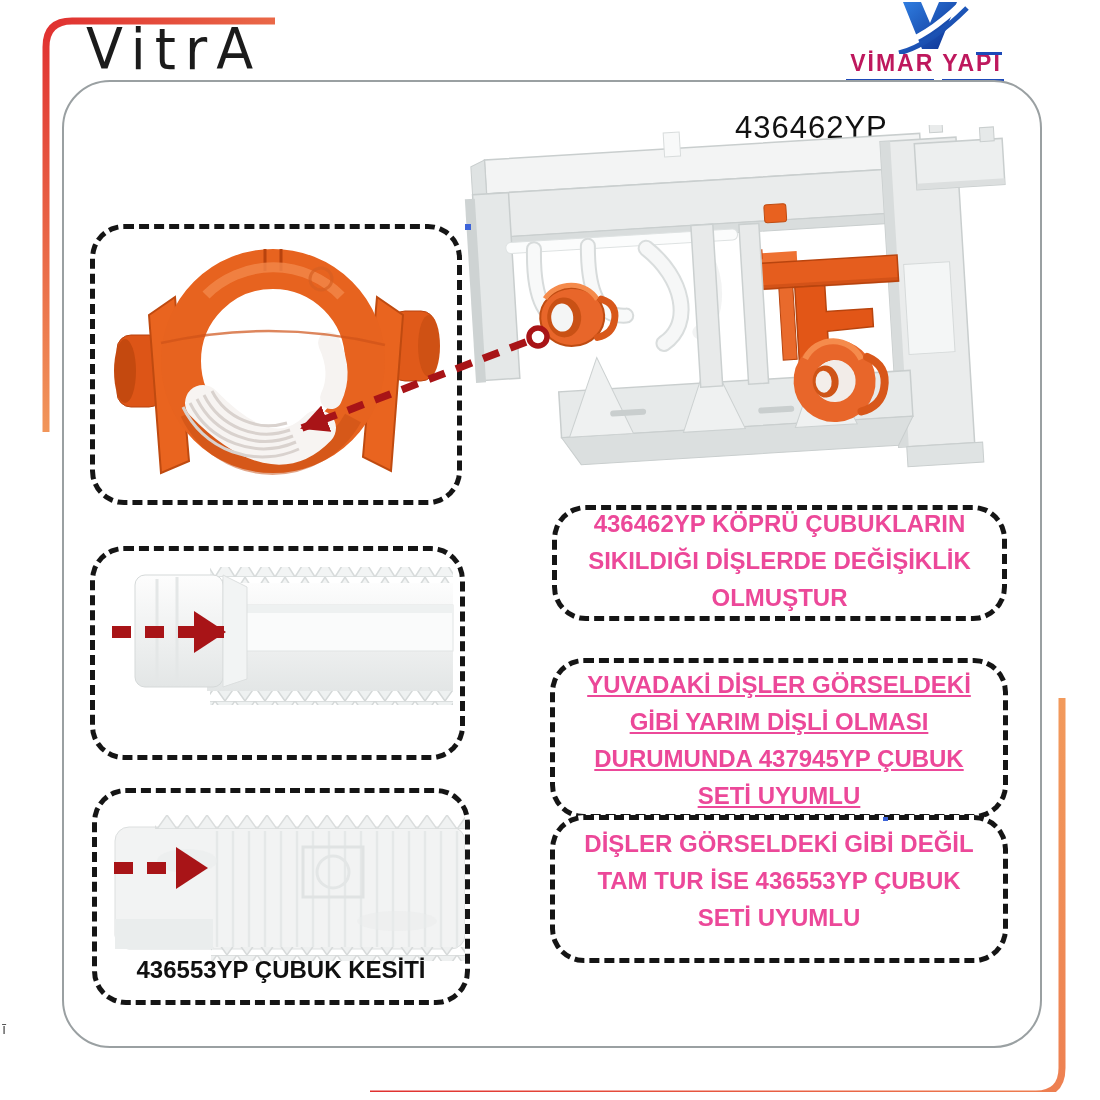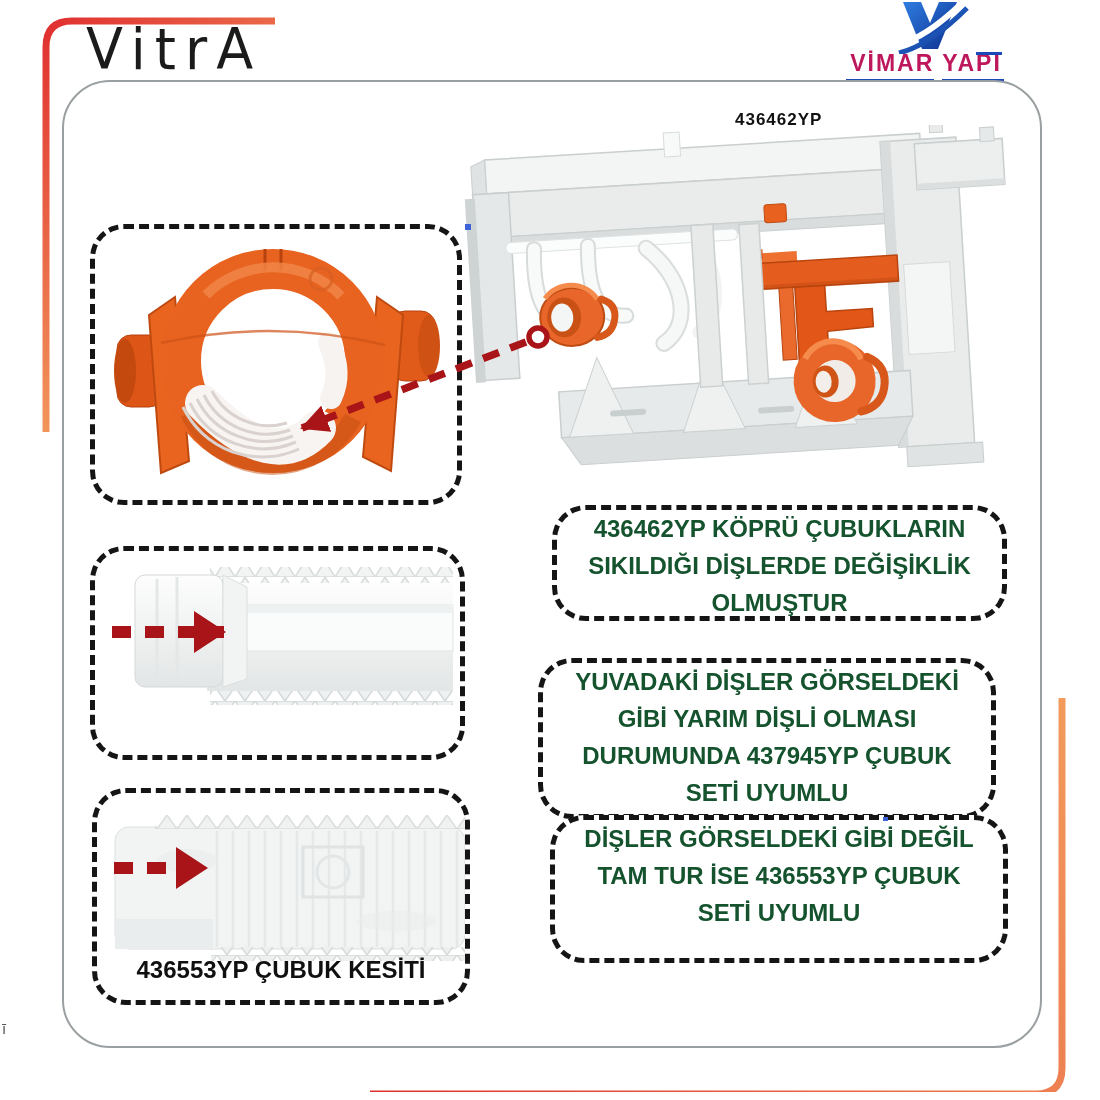--- a/index.html
+++ b/index.html
@@ -10,25 +10,25 @@
 
   .vitra-logo{left:86px;top:18px;font-family:"DejaVu Sans",sans-serif;font-size:54px;
       font-weight:400;color:#1b1b1b;letter-spacing:9px;transform:scaleY(1.06);}
   .vimar-text{left:826px;top:50px;width:200px;text-align:center;font-size:23px;font-weight:bold;
       color:#be185d;letter-spacing:2px;}
   .vimar-line{background:#1d49b8;height:3px;}
 
   .card{left:62px;top:80px;width:976px;height:964px;background:#ffffff;
         border:2px solid #9aa0a2;border-radius:48px;}
 
-  .product-code{left:735px;top:110px;font-size:17px;font-weight:bold;color:#111;letter-spacing:1px;}
+  .product-code{left:735px;top:110px;font-size:31px;font-weight:normal;color:#111;letter-spacing:1px;}
 
   .dashed-box{border:5px dashed #151515;border-radius:34px;background:#ffffff;box-sizing:border-box;}
-  .note-box{display:flex;align-items:flex-start;justify-content:center;text-align:center;
-      font-size:24px;font-weight:bold;color:#14532d;line-height:37px;white-space:pre-line;}
+  .note-box{display:flex;align-items:flex-end;justify-content:center;text-align:center;
+      font-size:24px;font-weight:bold;color:#ec4899;line-height:37px;white-space:pre-line;}
   .rod-caption{position:absolute;left:0;right:0;bottom:16px;text-align:center;
       font-size:24px;font-weight:bold;color:#101010;}
 
   .blue-dot{background:#3c63d8;}
   .edge-fragment{left:2px;top:1020px;font-size:15px;color:#555;}
 </style>
 </head>
 <body>
 
 <div class="page">
@@ -237,21 +237,21 @@
       </g>
     </svg>
     <div class="rod-caption">436553YP ÇUBUK KESİTİ</div>
   </div>
 
   <div class="abs dashed-box note-box" style="left:552px;top:505px;width:455px;height:116px;">
     <span>436462YP KÖPRÜ ÇUBUKLARIN
 SIKILDIĞI DİŞLERDE DEĞİŞİKLİK
 OLMUŞTUR</span>
   </div>
-  <div class="abs dashed-box note-box" style="left:538px;top:658px;width:458px;height:161px;">
+  <div class="abs dashed-box note-box" style="left:550px;top:658px;width:458px;height:161px;text-decoration:underline;">
     <span>YUVADAKİ DİŞLER GÖRSELDEKİ
 GİBİ YARIM DİŞLİ OLMASI
 DURUMUNDA 437945YP ÇUBUK
 SETİ UYUMLU</span>
   </div>
   <div class="abs dashed-box note-box" style="left:550px;top:815px;width:458px;height:148px;padding-bottom:22px;">
     <span>DİŞLER GÖRSELDEKİ GİBİ DEĞİL
 TAM TUR İSE 436553YP ÇUBUK
 SETİ UYUMLU</span>
   </div>

